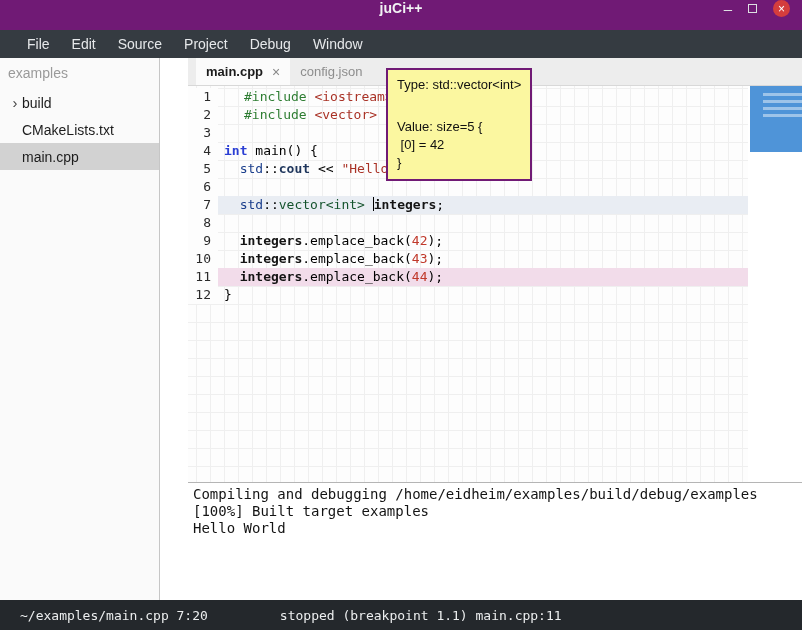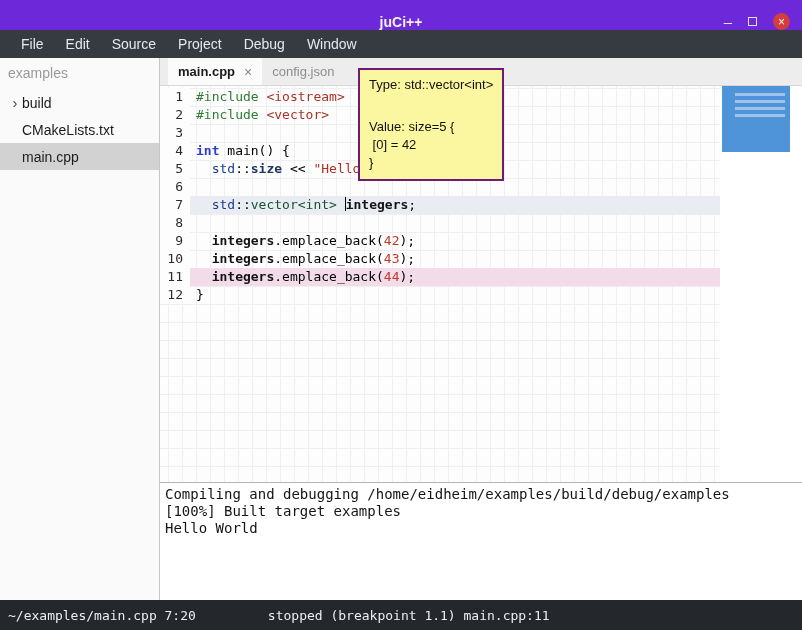--- a/index.html
+++ b/index.html
@@ -1,34 +1,34 @@
 <!DOCTYPE html>
 <html><head>
 <meta charset="utf-8">
 <style>
   * { box-sizing: border-box; margin: 0; padding: 0; }
   html,body { width:802px; height:630px; }
   body { font-family:"Liberation Sans", sans-serif; background:#fff; }
   .window { width:802px; height:630px; display:flex; flex-direction:column; overflow:hidden; background:#fff; }
 
   
-  .titlebar { flex:0 0 30px; background:#6d28d9; position:relative; display:flex; align-items:flex-end; }
+  .titlebar { flex:0 0 30px; background:#701a75; position:relative; display:flex; align-items:flex-start; }
   .title { position:absolute; left:0; right:0; text-align:center; color:#f1f3f4; font-size:14px; font-weight:bold; }
   .controls { margin-left:auto; display:flex; align-items:center; gap:16px; padding-right:12px; z-index:2; }
   .btn-min { color:#dde0e2; font-size:15px; line-height:10px; cursor:default; }
   .btn-restore { display:flex; align-items:center; }
   .btn-restore .sq { display:inline-block; width:9px; height:9px; border:1px solid #dde0e2; }
   .btn-close { width:17px; height:17px; border-radius:50%; background:#d43d3d; color:#fff; display:flex; align-items:center; justify-content:center; font-size:12px; line-height:1; }
 
   
-  .menubar { flex:0 0 28px; background:#353b41; display:flex; align-items:center; padding-left:10px; }
+  .menubar { flex:0 0 28px; background:#353b41; display:flex; align-items:center; padding-left:16px; }
   .menu-item { color:#e6e8ea; font-size:14px; padding:4px 11px; }
 
   
-  .content { flex:1; display:flex; min-height:0; }
+  .content { flex:1; display:flex; min-height:0;gap:28px; }
   .sidebar { width:160px; flex:0 0 160px; background:#fafafa; border-right:1px solid #c6c6c6; }
   .sidebar-header { color:#9a9a9a; font-size:14px; padding:7px 8px 8px; }
   .tree-row { height:27px; display:flex; align-items:center; font-size:14px; color:#1c1c1c; }
   .tree-row.selected { background:#d2d2d2; }
   .expander { width:14px; margin-left:8px; text-align:center; color:#444; font-size:15px; }
 
   .main { flex:1; display:flex; flex-direction:column; min-width:0; position:relative; }
 
   
   .tabbar { flex:0 0 28px; background:#ededed; display:flex; align-items:stretch; border-bottom:1px solid #d8d8d8; padding-left:8px; }
@@ -40,21 +40,21 @@
   .editor-wrap { flex:0 0 397px; display:flex; background:#fdfdfd; border-bottom:1px solid #b5b5b5; position:relative; overflow:hidden; }
   .code-pane { width:560px; flex:0 0 560px; padding-top:2px;
     background-image: linear-gradient(to right, #efefef 1px, transparent 1px),
                       linear-gradient(to bottom, #efefef 1px, transparent 1px);
     background-size: 14px 18px; background-position: 36px 2px; }
   .row { display:flex; height:18px; line-height:18px; font-family:"DejaVu Sans Mono", monospace; font-size:13px; white-space:pre; }
   .g { flex:0 0 30px; width:30px; text-align:right; padding-right:7px; color:#2b2b2b; background:#fdfdfd; }
   .c { flex:1; padding-left:6px; }
   .row.current .c { background:#e9edf3; }
   .row.stopped .c { background:#f2dcea; }
-  .tk-prep { color:#2e7d32; }
+  .tk-prep { color:#2e7d32;margin-left:20px; }
   .tk-inc, .tk-str { color:#a93226; }
   .tk-kw { color:#2b3fd4; font-weight:bold; }
   .tk-ns { color:#1a3e8c; }
   .tk-type { color:#14532d; }
   .tk-obj { color:#1f365c; font-weight:bold; }
   .tk-var { color:#141414; font-weight:bold; }
   .tk-num { color:#c0392b; }
   .caret { display:inline-block; width:1px; height:14px; background:#000; vertical-align:-2px; }
 
   .right-strip { flex:1; background:#fff; position:relative; }
@@ -64,21 +64,21 @@
   
   .tooltip { position:absolute; left:198px; top:10px; background:#fbf7a0; border:2px solid #701a75; padding:7px 9px; font-size:13px; color:#111; z-index:5; white-space:nowrap; }
   .tt-type { margin-bottom:26px; }
   .tt-line { line-height:18px; white-space:pre; }
 
   
   .terminal { flex:1; background:#fff; padding:3px 5px; font-family:"DejaVu Sans Mono", monospace; font-size:14px; color:#141414; line-height:17px; overflow:hidden; }
   .tline { white-space:pre; }
 
   
-  .statusbar { flex:0 0 30px; background:#24282c; color:#eceeef; display:flex; align-items:center; font-family:"DejaVu Sans Mono", monospace; font-size:13px; padding-left:8px; }
+  .statusbar { flex:0 0 30px; background:#24282c; color:#eceeef; display:flex; align-items:center; font-family:"DejaVu Sans Mono", monospace; font-size:13px; padding-left:20px; }
   .status-center { margin-left:72px; }
 </style>
 </head>
 <body>
 
 <div class="window">
 
   <div class="titlebar">
     <div class="title">juCi++</div>
     <div class="controls">
@@ -126,21 +126,21 @@
             <span class="tab-label">config.json</span>
           </div>
         </div>
 
       <div class="editor-wrap">
         <div class="code-pane" id="codepane">
             <div class="row"><span class="g">1</span><span class="c"><span class="tk-prep">#include</span><span class="tk-plain"> </span><span class="tk-inc">&lt;iostream&gt;</span></span></div>
             <div class="row"><span class="g">2</span><span class="c"><span class="tk-prep">#include</span><span class="tk-plain"> </span><span class="tk-inc">&lt;vector&gt;</span></span></div>
             <div class="row"><span class="g">3</span><span class="c"></span></div>
             <div class="row"><span class="g">4</span><span class="c"><span class="tk-kw">int</span><span class="tk-plain"> main() {</span></span></div>
-            <div class="row"><span class="g">5</span><span class="c"><span class="tk-plain">  </span><span class="tk-ns">std</span><span class="tk-plain">::</span><span class="tk-obj">size</span><span class="tk-plain"> &lt;&lt; </span><span class="tk-str">"Hello World\n"</span><span class="tk-plain">;</span></span></div>
+            <div class="row"><span class="g">5</span><span class="c"><span class="tk-plain">  </span><span class="tk-ns">std</span><span class="tk-plain">::</span><span class="tk-obj">cout</span><span class="tk-plain"> &lt;&lt; </span><span class="tk-str">"Hello World\n"</span><span class="tk-plain">;</span></span></div>
             <div class="row"><span class="g">6</span><span class="c"></span></div>
             <div class="row current"><span class="g">7</span><span class="c"><span class="tk-plain">  </span><span class="tk-ns">std</span><span class="tk-plain">::</span><span class="tk-type">vector&lt;int&gt;</span><span class="tk-plain"> </span><span class="caret"></span><span class="tk-var">integers</span><span class="tk-plain">;</span></span></div>
             <div class="row"><span class="g">8</span><span class="c"></span></div>
             <div class="row"><span class="g">9</span><span class="c"><span class="tk-plain">  </span><span class="tk-var">integers</span><span class="tk-plain">.emplace_back(</span><span class="tk-num">42</span><span class="tk-plain">);</span></span></div>
             <div class="row"><span class="g">10</span><span class="c"><span class="tk-plain">  </span><span class="tk-var">integers</span><span class="tk-plain">.emplace_back(</span><span class="tk-num">43</span><span class="tk-plain">);</span></span></div>
             <div class="row stopped"><span class="g">11</span><span class="c"><span class="tk-plain">  </span><span class="tk-var">integers</span><span class="tk-plain">.emplace_back(</span><span class="tk-num">44</span><span class="tk-plain">);</span></span></div>
             <div class="row"><span class="g">12</span><span class="c"><span class="tk-plain">}</span></span></div>
           </div>
         <div class="right-strip">
           <div class="overview">

